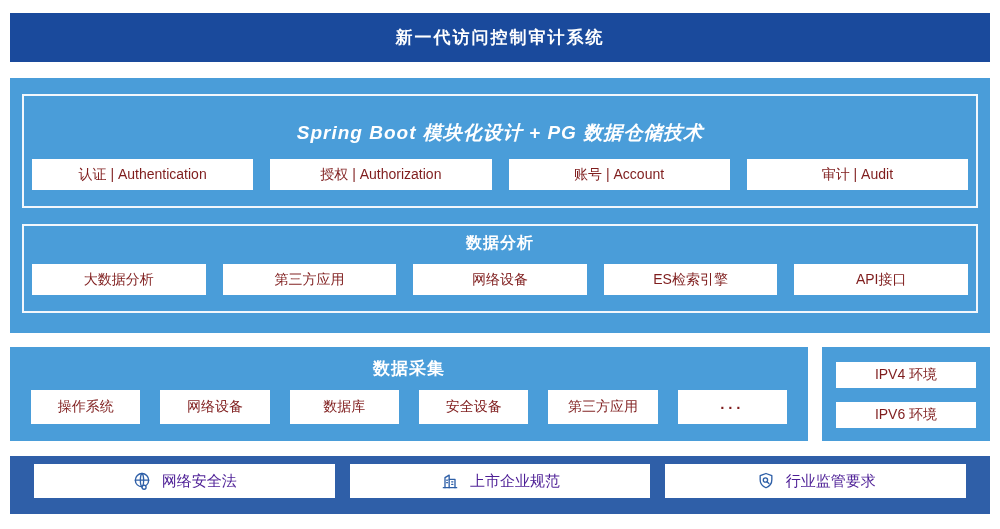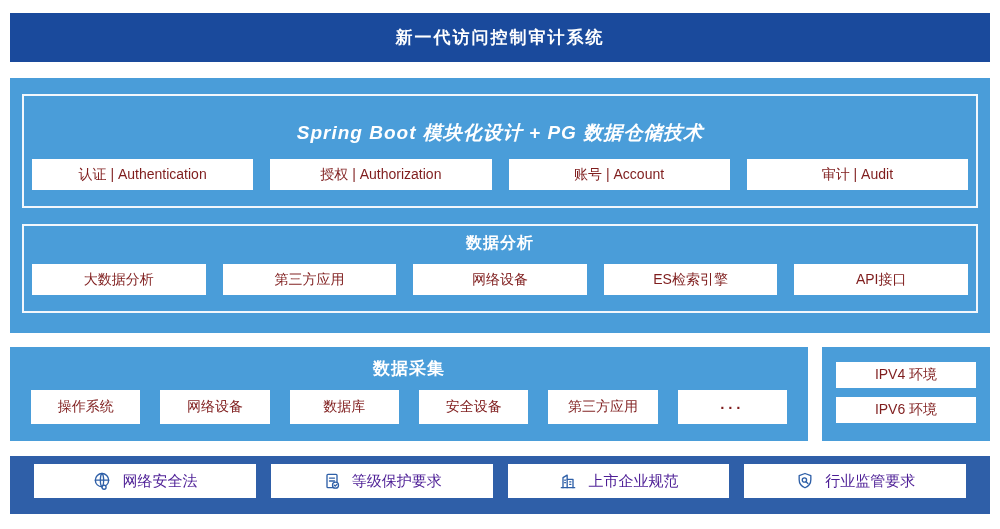--- a/index.html
+++ b/index.html
@@ -24,21 +24,21 @@
           justify-content:center; color:#7f1d1d; font-size:14px; }
 
   
   .mid-row { display:flex; gap:14px; margin-top:14px; flex:0 0 auto; }
   .collection { flex:1; background:#4A9DD9; padding:6px 21px 17px; }
   .col-title { font-size:17px; padding:4px 0 10px; letter-spacing:1px; }
   .collection .row { gap:20px;text-align:right; }
   .collection .cell { height:34px; }
   .dots { font-size:15px; letter-spacing:3px; font-weight:bold; }
   .env { width:168px; background:#4A9DD9; padding:15px 14px 13px; display:flex;
-         flex-direction:column; justify-content:flex-start; gap:9px; }
+         flex-direction:column; justify-content:space-between; gap:9px; }
   .env .cell { flex:0 0 auto; height:26px; }
 
   
   .solution { margin-top:15px; background:#2F5FA8; padding:8px 24px 16px; flex:0 0 auto; }
   .sol-title { font-size:17px; padding:4px 0 11px; letter-spacing:1px; }
   .solution .row { gap:15px; }
   .solution .cell { height:34px; color:#4c1d95; font-size:15px; gap:10px; }
   .icon { display:flex; align-items:center; justify-content:center; width:20px; height:20px; }
   .icon svg { width:20px; height:20px; stroke:#2E5FA7; fill:none; stroke-width:1.6;
               stroke-linecap:round; stroke-linejoin:round; }
@@ -141,31 +141,20 @@
             <circle cx="12" cy="11" r="8"></circle>
             <path d="M4 11h16"></path>
             <path d="M12 3c-2.6 2.2-2.6 13.8 0 16"></path>
             <path d="M12 3c2.6 2.2 2.6 13.8 0 16"></path>
             <circle cx="14.5" cy="19.5" r="2.4" fill="#ffffff"></circle>
           </svg>
         </span>
         <span>网络安全法</span>
       </div>
 
-      <div class="cell">
-        <span class="icon">
-          <svg viewBox="0 0 24 24">
-            <rect x="6" y="4" width="12" height="16" rx="1.2"></rect>
-            <path d="M9 8.5h6M9 12h6"></path>
-            <circle cx="16.2" cy="17" r="3.6" fill="#ffffff"></circle>
-            <path d="M14.8 17l1.1 1.1 1.9-2.1"></path>
-          </svg>
-        </span>
-        <span>等级保护要求</span>
-      </div>
 
       <div class="cell">
         <span class="icon">
           <svg viewBox="0 0 24 24">
             <path d="M4 20h16"></path>
             <path d="M6 20V8l5-3v15"></path>
             <path d="M11 10h7v10"></path>
             <path d="M8 11h1M8 14h1M14 13h1.5M14 16h1.5"></path>
           </svg>
         </span>

